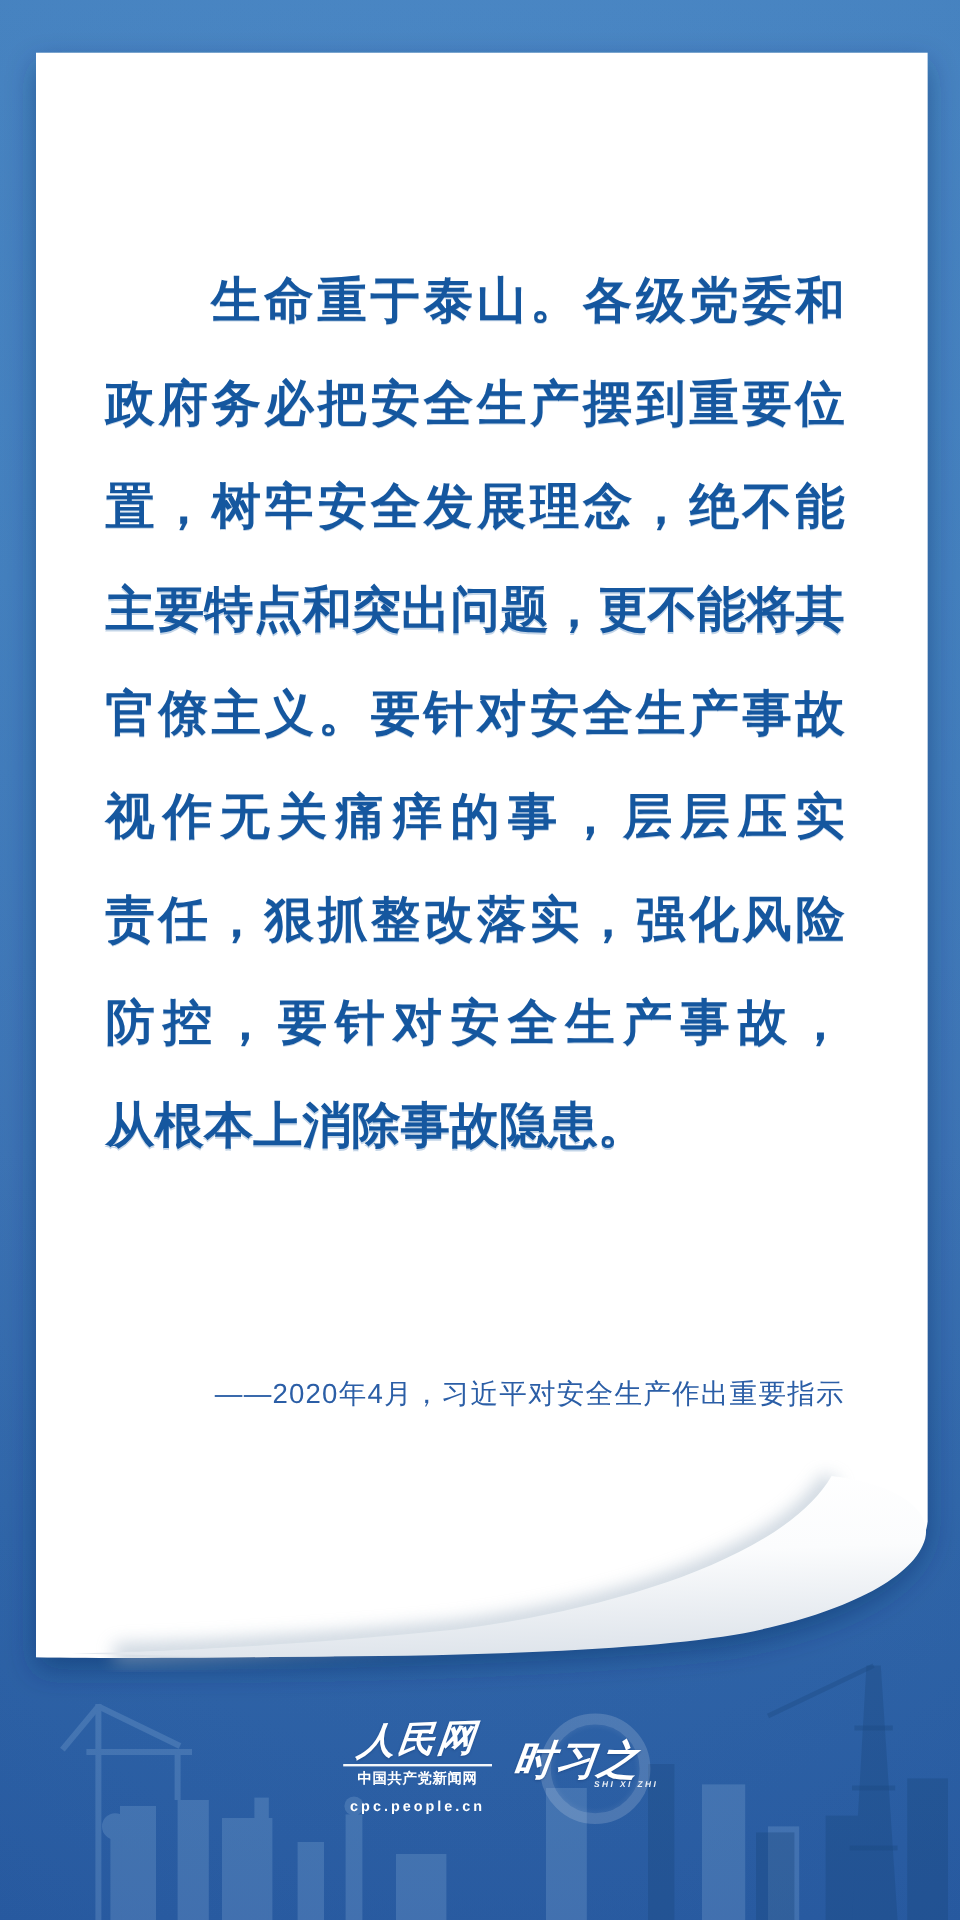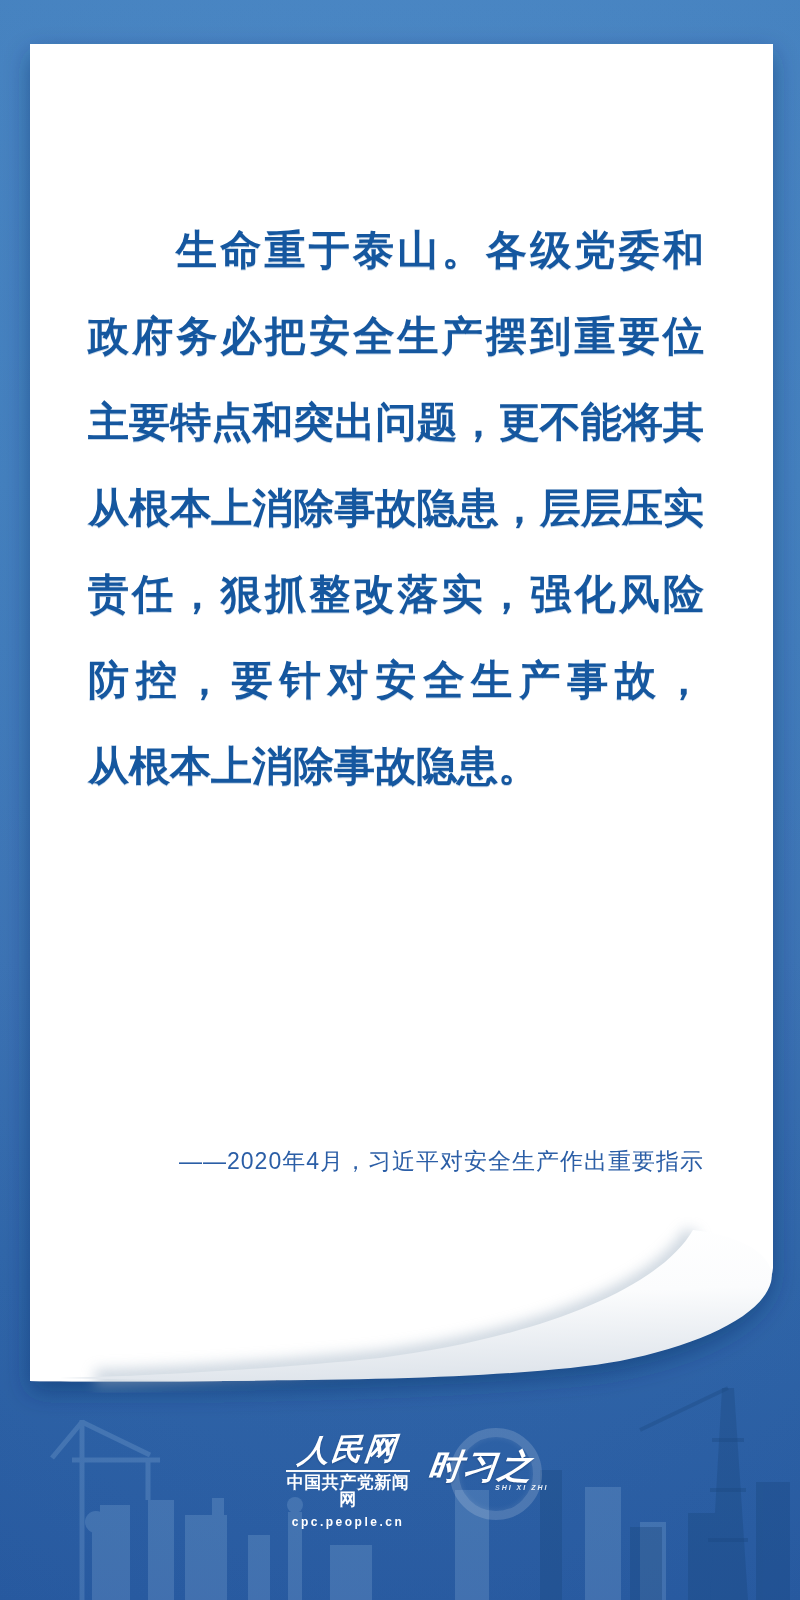--- a/index.html
+++ b/index.html
@@ -27,21 +27,21 @@
     font-size:23px;color:#2b5ea6;text-align:right;letter-spacing:1px;
   }
   
   .pd-logo{position:absolute;left:286px;top:1433px;width:124px;text-align:center;color:#fff;}
   .pd-script{
     font-size:31px;font-weight:900;font-style:italic;line-height:34px;
     transform:skewX(-8deg) rotate(-2deg);letter-spacing:2px;
     text-shadow:0 1px 2px rgba(0,30,80,0.25);
   }
   .pd-rule{height:2px;background:#fff;margin:3px 0 2px 0;opacity:.95;}
-  .pd-cn{font-size:17px;font-weight:700;letter-spacing:0.5px;line-height:17px;}
+  .pd-cn{font-size:12px;font-weight:700;letter-spacing:0.5px;line-height:17px;}
   .pd-url{font-size:12px;font-weight:700;letter-spacing:2.5px;line-height:15px;margin-top:7px;}
   .sxz{position:absolute;left:428px;top:1440px;width:130px;height:70px;color:#fff;}
   .sxz-ring{
     position:absolute;left:22px;top:-12px;width:74px;height:74px;border-radius:50%;
     border:9px solid rgba(255,255,255,0.16);
     box-shadow:inset 0 0 6px rgba(255,255,255,0.10);
   }
   .sxz-text{
     position:absolute;left:0;top:4px;font-size:34px;font-weight:900;font-style:italic;
     transform:skewX(-7deg);letter-spacing:1px;white-space:nowrap;
@@ -120,22 +120,24 @@
          C262 1370 142 1376 95 1377
          L60 1378
          C300 1384 520 1379 620 1361
          C700 1345 762 1316 771 1282
          C777 1257 745 1236 693 1230 Z"></path>
   </svg>
 
   <div class="quote" id="quote-lines">
       <div class="qline first">生命重于泰山。各级党委和</div>
       <div class="qline">政府务必把安全生产摆到重要位</div>
+      <div class="qline">置，树牢安全发展理念，绝不能</div>
       <div class="qline">主要特点和突出问题，更不能将其</div>
-      <div class="qline">从根本上消除事故隐患，层层压实</div>
+      <div class="qline">官僚主义。要针对安全生产事故</div>
+      <div class="qline">视作无关痛痒的事，层层压实</div>
       <div class="qline">责任，狠抓整改落实，强化风险</div>
       <div class="qline">防控，要针对安全生产事故，</div>
       <div class="qline last">从根本上消除事故隐患。</div>
     </div>
 
   <div class="attribution">——2020年4月，习近平对安全生产作出重要指示</div>
 
   <div class="pd-logo">
     <div class="pd-script">人民网</div>
     <div class="pd-rule"></div>

